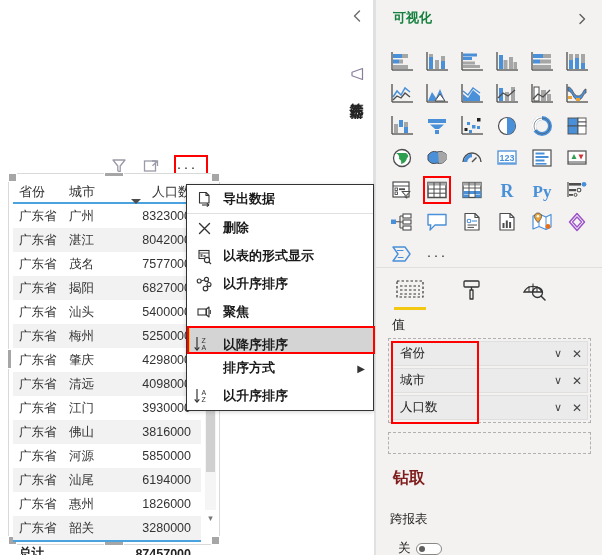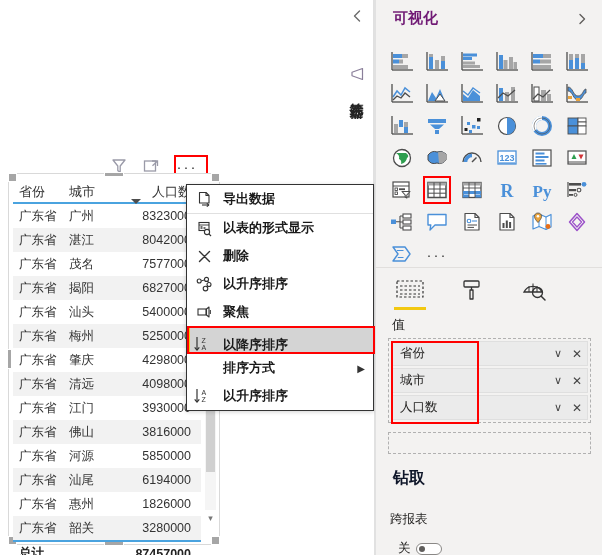--- a/index.html
+++ b/index.html
@@ -159,21 +159,21 @@
   #viz-pane {
     position: absolute; left: 375px; top: 0; width: 227px; height: 555px;
     background: #f3f2f1;
     border-left: 1px solid #e1e1e1;
   }
   #viz-header {
     position: absolute; left: 0; top: 0; width: 227px; height: 46px;
   }
   #viz-title {
     position: absolute; left: 17px; top: 9px;
-    font-size: 15px; font-weight: bold; color: #701a75;
+    font-size: 13px; font-weight: bold; color: #15803d;
   }
   #viz-expand {
     position: absolute; right: 14px; top: 12px;
     width: 14px; height: 14px; color: #605e5c;
   }
   #viz-grid {
     position: absolute; left: 9px; top: 47px;
     width: 212px;
     display: grid;
     grid-template-columns: repeat(6, 34px);
@@ -234,21 +234,21 @@
   .well-close { width: 20px; text-align: center; color: #444; font-size: 12px; }
 
   #wells-extra {
     position: absolute; left: 12px; top: 432px;
     width: 203px; height: 22px;
     border: 1px dashed #b1b1b1;
   }
 
   #drill-title {
     position: absolute; left: 17px; top: 468px;
-    font-size: 16px; font-weight: bold; color: #0f172a;
+    font-size: 16px; font-weight: bold; color: #7f1d1d;
   }
   #drill-sub {
     position: absolute; left: 14px; top: 511px;
     font-size: 12.5px; color: #252423;
   }
   #drill-toggle {
     position: absolute; left: 22px; top: 540px;
     display: flex; align-items: center; gap: 5px;
     font-size: 12.5px; color: #252423;
   }
@@ -417,37 +417,37 @@
                 <path d="M6 14 L12.5 14" stroke="#333" stroke-width="1.1"></path>
                 <path d="M10.8 12.3 L12.8 14 L10.8 15.7" fill="none" stroke="#333" stroke-width="1.1" stroke-linejoin="round"></path>
               </svg>
             </span>
             <span class="menu-label">导出数据</span>
           </div>
           <div class="menu-sep"></div>
           <div class="menu-item">
             <span class="menu-icon">
               <svg width="17" height="17" viewBox="0 0 17 17">
+                <path d="M3.5 3.5 L13.5 13.5 M13.5 3.5 L3.5 13.5" stroke="#333" stroke-width="1.4" stroke-linecap="round"></path>
+              </svg>
+            </span>
+            <span class="menu-label">删除</span>
+          </div>
+          <div class="menu-item">
+            <span class="menu-icon">
+              <svg width="17" height="17" viewBox="0 0 17 17">
                 <rect x="3" y="2.5" width="10" height="8" fill="#fff" stroke="#333" stroke-width="1.1"></rect>
                 <line x1="3" y1="5" x2="13" y2="5" stroke="#333" stroke-width="0.9"></line>
                 <rect x="4.5" y="6" width="2" height="3" fill="#6b6b6b"></rect>
                 <rect x="7.5" y="7" width="2" height="2" fill="#6b6b6b"></rect>
                 <circle cx="11" cy="12" r="2.6" fill="#fff" stroke="#333" stroke-width="1.1"></circle>
                 <line x1="12.9" y1="13.9" x2="15" y2="16" stroke="#333" stroke-width="1.2"></line>
               </svg>
             </span>
             <span class="menu-label">以表的形式显示</span>
-          </div>
-          <div class="menu-item">
-            <span class="menu-icon">
-              <svg width="17" height="17" viewBox="0 0 17 17">
-                <path d="M3.5 3.5 L13.5 13.5 M13.5 3.5 L3.5 13.5" stroke="#333" stroke-width="1.4" stroke-linecap="round"></path>
-              </svg>
-            </span>
-            <span class="menu-label">删除</span>
           </div>
           <div class="menu-item">
             <span class="menu-icon">
               <svg width="17" height="17" viewBox="0 0 17 17">
                 <circle cx="3.2" cy="5" r="2" fill="none" stroke="#333" stroke-width="1.1"></circle>
                 <circle cx="10.5" cy="3.4" r="2" fill="none" stroke="#333" stroke-width="1.1"></circle>
                 <circle cx="13" cy="8.5" r="2" fill="none" stroke="#333" stroke-width="1.1"></circle>
                 <circle cx="9.5" cy="12.6" r="2.3" fill="none" stroke="#333" stroke-width="1.1"></circle>
                 <path d="M5.2 5 L8.6 3.8 M12 5.2 L12.7 6.6 M11.7 10.2 L10.8 10.9" stroke="#333" stroke-width="1"></path>
               </svg>

